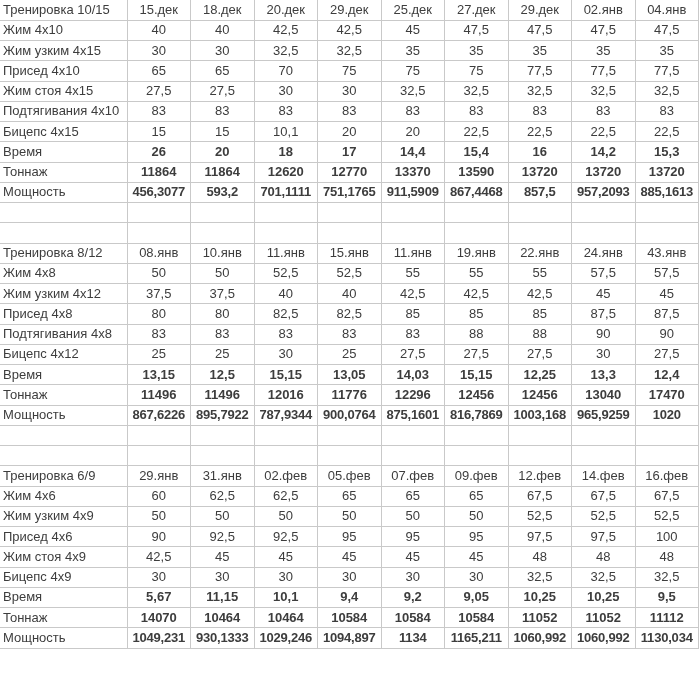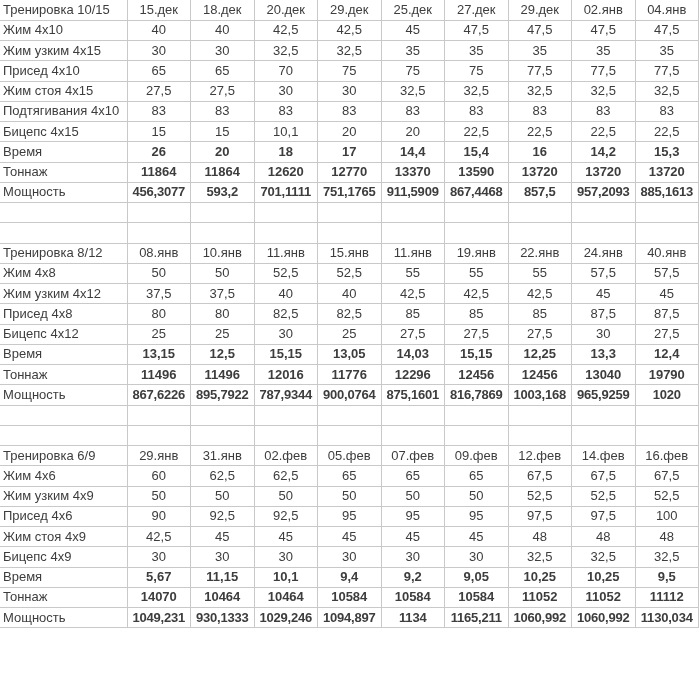--- a/index.html
+++ b/index.html
@@ -196,21 +196,21 @@
         <tr>
           <td class="title">Тренировка 8/12</td>
           <td class="date">08.янв</td>
           <td class="date">10.янв</td>
           <td class="date">11.янв</td>
           <td class="date">15.янв</td>
           <td class="date">11.янв</td>
           <td class="date">19.янв</td>
           <td class="date">22.янв</td>
           <td class="date">24.янв</td>
-          <td class="date">40.янв</td>
+          <td class="date">43.янв</td>
         </tr>
         <tr>
           <td>Жим 4x8</td>
           <td class="val blk bt bl">50</td>
           <td class="val blk bt">50</td>
           <td class="val blk bt">52,5</td>
           <td class="val blk bt">52,5</td>
           <td class="val blk bt">55</td>
           <td class="val blk bt">55</td>
           <td class="val blk bt">55</td>
@@ -235,20 +235,32 @@
           <td class="val blk">80</td>
           <td class="val blk">82,5</td>
           <td class="val blk">82,5</td>
           <td class="val blk">85</td>
           <td class="val blk">85</td>
           <td class="val blk">85</td>
           <td class="val blk">87,5</td>
           <td class="val blk br">87,5</td>
         </tr>
         <tr>
+          <td>Подтягивания 4x8</td>
+          <td class="val blk bl">83</td>
+          <td class="val blk">83</td>
+          <td class="val blk">83</td>
+          <td class="val blk">83</td>
+          <td class="val blk">83</td>
+          <td class="val blk">88</td>
+          <td class="val blk">88</td>
+          <td class="val blk">90</td>
+          <td class="val blk br">90</td>
+        </tr>
+        <tr>
           <td>Бицепс 4x12</td>
           <td class="val blk bb bl">25</td>
           <td class="val blk bb">25</td>
           <td class="val blk bb">30</td>
           <td class="val blk bb">25</td>
           <td class="val blk bb">27,5</td>
           <td class="val blk bb">27,5</td>
           <td class="val blk bb">27,5</td>
           <td class="val blk bb">30</td>
           <td class="val blk bb br">27,5</td>
@@ -268,21 +280,21 @@
         <tr>
           <td class="boldlabel">Тоннаж</td>
           <td class="bold">11496</td>
           <td class="bold">11496</td>
           <td class="bold">12016</td>
           <td class="bold">11776</td>
           <td class="bold">12296</td>
           <td class="bold">12456</td>
           <td class="bold">12456</td>
           <td class="bold">13040</td>
-          <td class="bold">19790</td>
+          <td class="bold">17470</td>
         </tr>
         <tr>
           <td class="boldlabel">Мощность</td>
           <td class="power">867,6226</td>
           <td class="power">895,7922</td>
           <td class="power">787,9344</td>
           <td class="power">900,0764</td>
           <td class="power">875,1601</td>
           <td class="power">816,7869</td>
           <td class="power">1003,168</td>

